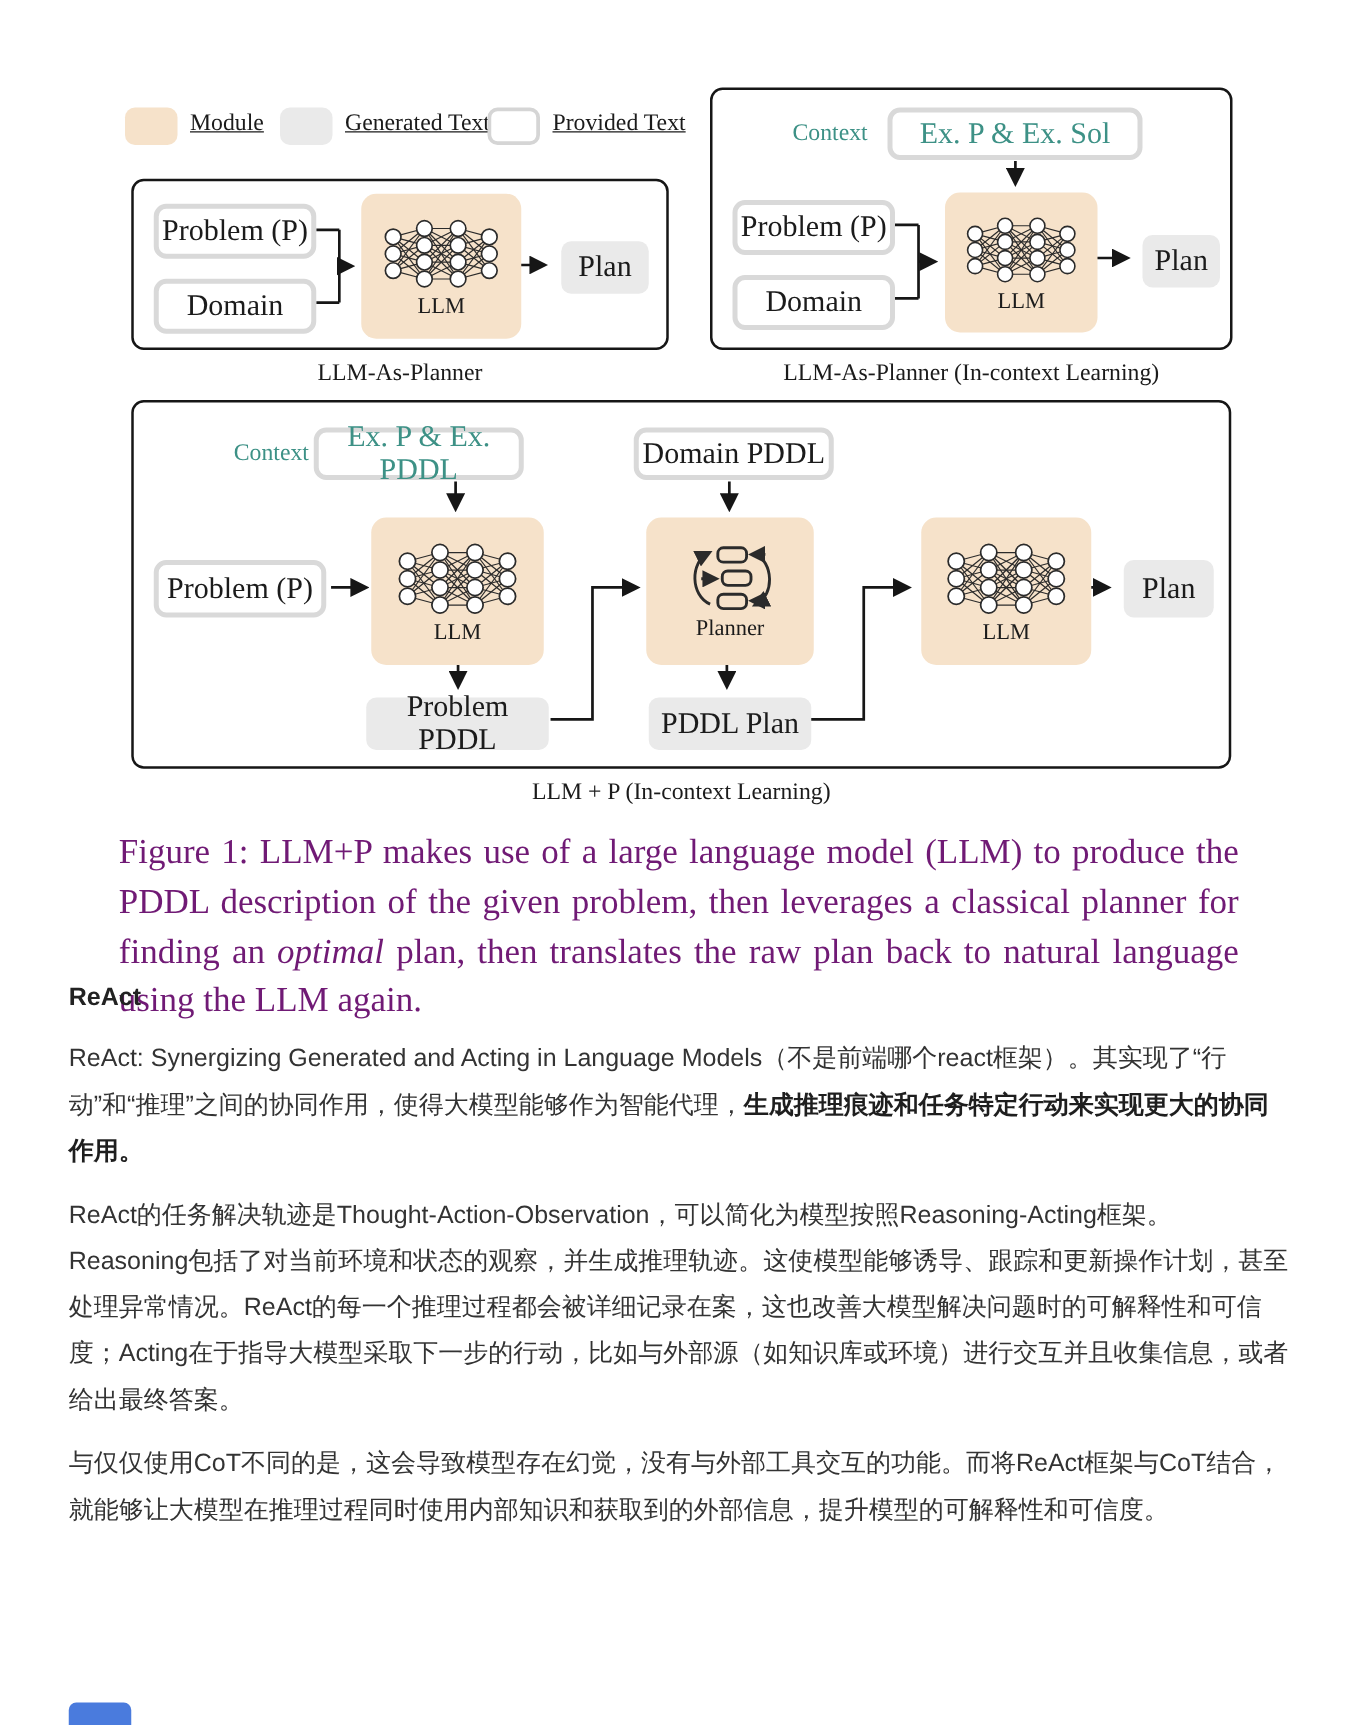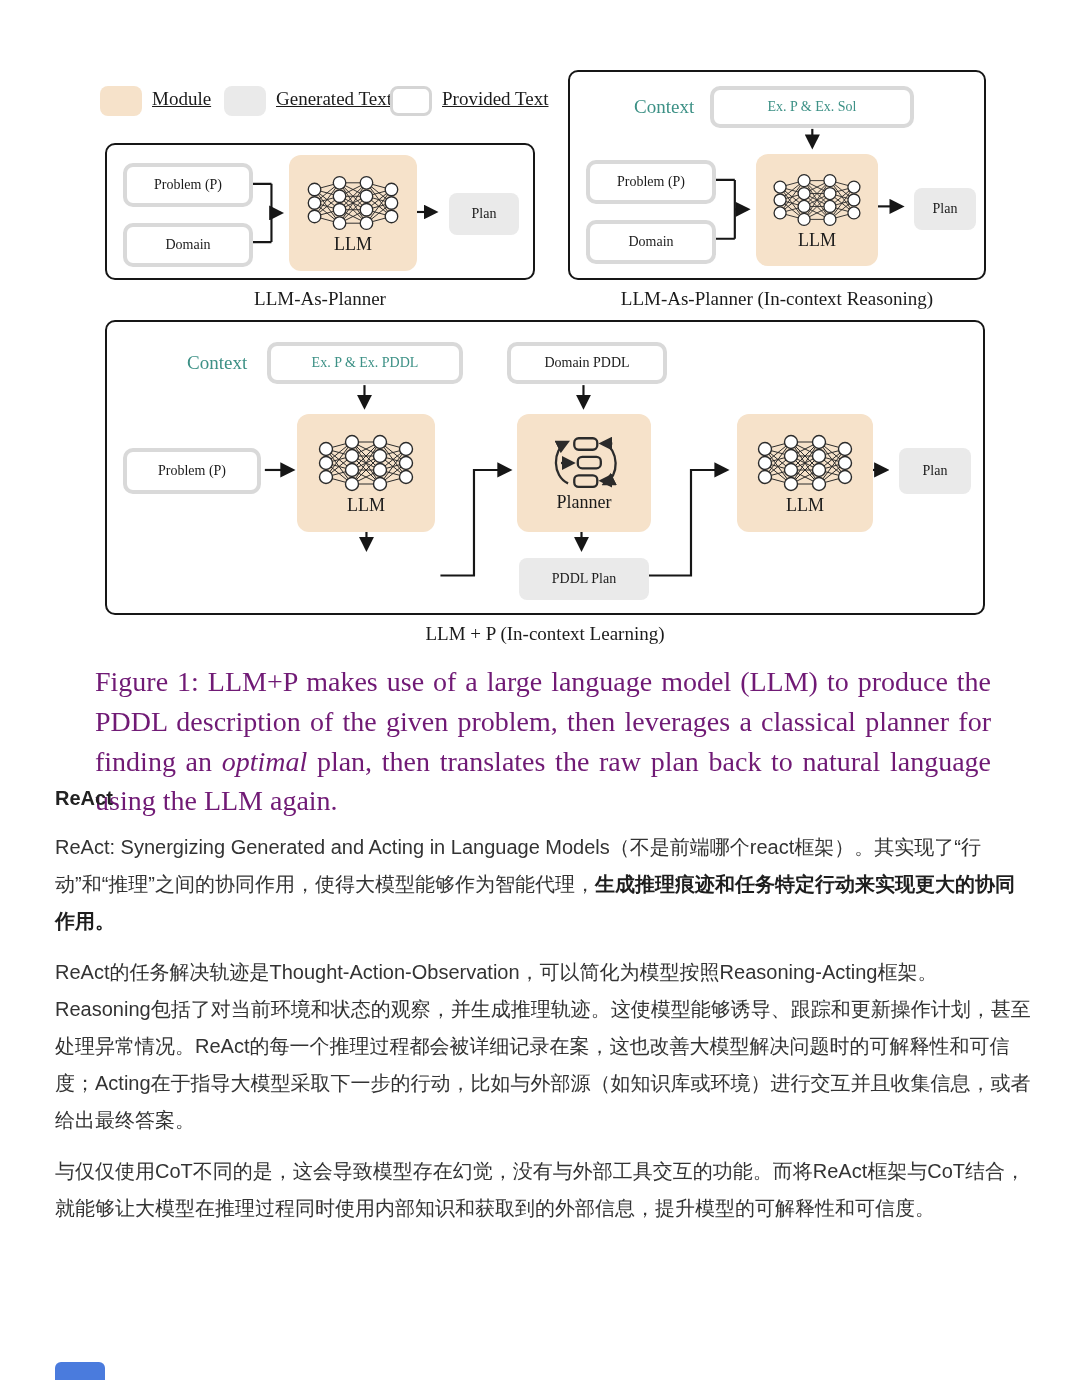--- a/index.html
+++ b/index.html
@@ -7,21 +7,21 @@
   .page { position: relative; width: 1080px; height: 1380px; background: #ffffff; overflow: hidden;
           font-family: "Liberation Sans", "DejaVu Sans", sans-serif; }
 
   
   .fig { position: absolute; left: 0; top: 0; width: 1080px; height: 760px; }
   .legend-swatch { position: absolute; width: 42px; height: 30px; border-radius: 8px; }
   .legend-label  { position: absolute; font-family: "Liberation Serif", "DejaVu Serif", serif;
                    font-size: 19px; color: #1b1b1b; text-decoration: underline; }
   .panel { position: absolute; border: 2.5px solid #161616; border-radius: 10px; background: #fff; }
   .box { position: absolute; display: flex; align-items: center; justify-content: center;
-         font-family: "Liberation Serif", "DejaVu Serif", serif; font-size: 14px; color: #1b1b1b;
+         font-family: "Liberation Serif", "DejaVu Serif", serif; font-size: 24px; color: #1b1b1b;
          text-align: center; line-height: 1.1; }
   .provided  { background: #ffffff; border: 4px solid #d9d9d9; border-radius: 10px; }
   .generated { background: #eaeaea; border-radius: 8px; }
   .module { position: absolute; background: #f6e2ca; border-radius: 12px; display: flex;
             flex-direction: column; align-items: center; justify-content: center; gap: 1px; }
   .m-label { font-family: "Liberation Serif", "DejaVu Serif", serif; font-size: 18px; color: #1b1b1b; line-height: 1.1; }
   .teal { color: #3d9186; }
   .ctx-label { position: absolute; font-family: "Liberation Serif", "DejaVu Serif", serif;
                font-size: 19px; color: #3d9186; }
   .arrows { position: absolute; left: 0; top: 0; width: 100%; height: 100%; pointer-events: none; }
@@ -215,40 +215,40 @@
             <circle cx="92" cy="18" r="6.5" fill="#ffffff" stroke="#2b2b2b" stroke-width="1.4"></circle>
             <circle cx="92" cy="32" r="6.5" fill="#ffffff" stroke="#2b2b2b" stroke-width="1.4"></circle>
             <circle cx="92" cy="46" r="6.5" fill="#ffffff" stroke="#2b2b2b" stroke-width="1.4"></circle>
           </svg>
         <div class="m-label">LLM</div>
       </div>
       <div class="box generated" style="left:344px;top:116px;width:62px;height:42px">
           <span>Plan</span>
         </div>
     </div>
-    <div class="panel-caption" style="left:568px;top:288px;width:418px">LLM-As-Planner (In-context Reasoning)</div>
+    <div class="panel-caption" style="left:568px;top:288px;width:418px">LLM-As-Planner (In-context Learning)</div>
 
     <div class="panel" style="left:105px;top:320px;width:880px;height:295px">
       <svg class="arrows" viewBox="0 0 880 295">
         <defs>
           <marker id="ah3" viewBox="0 0 10 10" refX="8" refY="5" markerWidth="7" markerHeight="7" orient="auto">
             <path d="M0,0 L10,5 L0,10 z" fill="#161616"></path>
           </marker>
         </defs>
         <line x1="257" y1="64" x2="257" y2="86" stroke="#161616" stroke-width="2.2" marker-end="url(#ah3)"></line>
         <line x1="479" y1="64" x2="479" y2="86" stroke="#161616" stroke-width="2.2" marker-end="url(#ah3)"></line>
         <line x1="156" y1="150" x2="184" y2="150" stroke="#161616" stroke-width="2.2" marker-end="url(#ah3)"></line>
         <line x1="259" y1="212" x2="259" y2="230" stroke="#161616" stroke-width="2.2" marker-end="url(#ah3)"></line>
         <path d="M334,257 H368 V150 H404" fill="none" stroke="#161616" stroke-width="2.2" marker-end="url(#ah3)"></path>
         <line x1="477" y1="212" x2="477" y2="230" stroke="#161616" stroke-width="2.2" marker-end="url(#ah3)"></line>
         <path d="M544,257 H588 V150 H624" fill="none" stroke="#161616" stroke-width="2.2" marker-end="url(#ah3)"></path>
         <line x1="768" y1="150" x2="786" y2="150" stroke="#161616" stroke-width="2.2" marker-end="url(#ah3)"></line>
       </svg>
       <div class="ctx-label" style="left:80px;top:30px">Context</div>
-      <div class="box provided teal" style="left:160px;top:20px;width:196px;height:42px">
+      <div class="box provided teal" style="left:144px;top:20px;width:168px;height:42px">
           <span>Ex. P &amp; Ex. PDDL</span>
         </div>
       <div class="box provided" style="left:400px;top:20px;width:160px;height:42px">
           <span>Domain PDDL</span>
         </div>
       <div class="box provided" style="left:16px;top:126px;width:138px;height:46px">
           <span>Problem (P)</span>
         </div>
       <div class="module" style="left:190px;top:92px;width:138px;height:118px">
         <svg class="nn" viewBox="0 0 104 64" width="104" height="64">
@@ -302,20 +302,23 @@
             <circle cx="66" cy="11" r="6.5" fill="#ffffff" stroke="#2b2b2b" stroke-width="1.4"></circle>
             <circle cx="66" cy="25" r="6.5" fill="#ffffff" stroke="#2b2b2b" stroke-width="1.4"></circle>
             <circle cx="66" cy="39" r="6.5" fill="#ffffff" stroke="#2b2b2b" stroke-width="1.4"></circle>
             <circle cx="66" cy="53" r="6.5" fill="#ffffff" stroke="#2b2b2b" stroke-width="1.4"></circle>
             <circle cx="92" cy="18" r="6.5" fill="#ffffff" stroke="#2b2b2b" stroke-width="1.4"></circle>
             <circle cx="92" cy="32" r="6.5" fill="#ffffff" stroke="#2b2b2b" stroke-width="1.4"></circle>
             <circle cx="92" cy="46" r="6.5" fill="#ffffff" stroke="#2b2b2b" stroke-width="1.4"></circle>
           </svg>
         <div class="m-label">LLM</div>
       </div>
+      <div class="box generated" style="left:186px;top:236px;width:146px;height:42px">
+          <span>Problem PDDL</span>
+        </div>
       <div class="module" style="left:410px;top:92px;width:134px;height:118px">
         <svg viewBox="0 0 104 64" width="92" height="58">
           <defs>
             <marker id="pah" viewBox="0 0 10 10" refX="7" refY="5" markerWidth="6" markerHeight="6" orient="auto">
               <path d="M0,0 L10,5 L0,10 z" fill="#2b2b2b"></path>
             </marker>
           </defs>
           <g fill="none" stroke="#2b2b2b" stroke-width="2.6">
             <rect x="41" y="4" width="26" height="13" rx="5"></rect>
             <rect x="45" y="25" width="26" height="13" rx="5"></rect>

